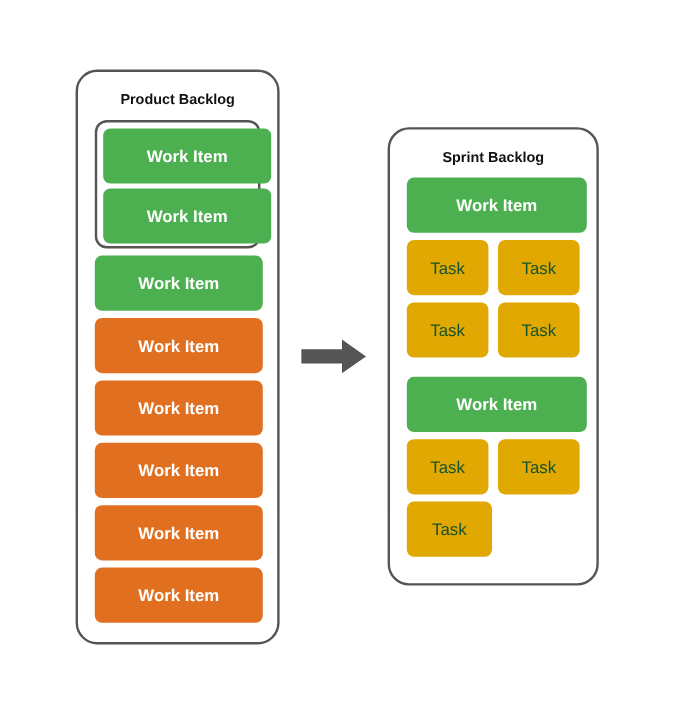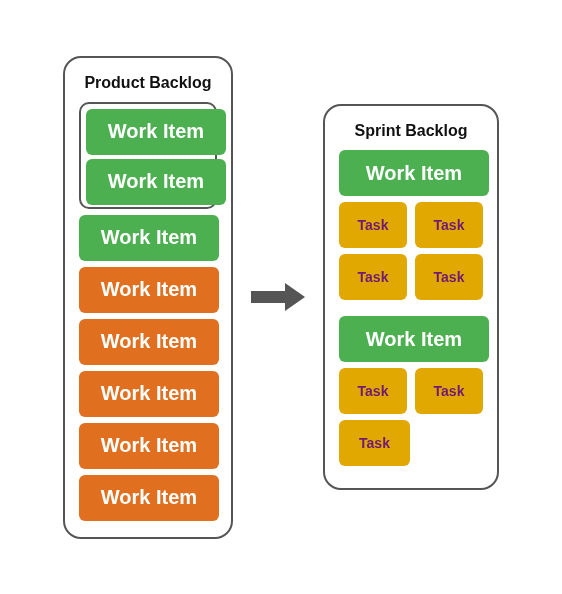--- a/index.html
+++ b/index.html
@@ -18,32 +18,32 @@
       gap: 18px;
     }
     .panel {
       border: 2.5px solid #555;
       border-radius: 18px;
       padding: 16px 14px 16px 14px;
       background: #fff;
     }
     .panel-title {
       font-weight: bold;
-      font-size: 16px;
+      font-size: 12px;
       text-align: center;
       margin-bottom: 10px;
       color: #111;
     }
     .work-item-box {
       border-radius: 6px;
       display: flex;
       align-items: center;
       justify-content: center;
       font-weight: bold;
-      font-size: 20px;
+      font-size: 14px;
       color: #fff;
       cursor: default;
     }
     
     .product-panel {
       width: 170px;
     }
     .product-panel .work-item-box {
       width: 140px;
       height: 46px;
@@ -94,23 +94,23 @@
       gap: 8px;
       margin-bottom: 6px;
     }
     .task-box {
       width: 71px;
       height: 46px;
       border-radius: 6px;
       display: flex;
       align-items: center;
       justify-content: center;
-      font-weight: bold;
+      font-weight: normal;
       font-size: 14px;
-      color: #701a75;
+      color: #14532d;
       background: #e0a800;
       cursor: default;
     }
     .yellow-task { background: #e0a800; }
   </style>
 </head>
 <body>
 
 <div class="diagram">
 

